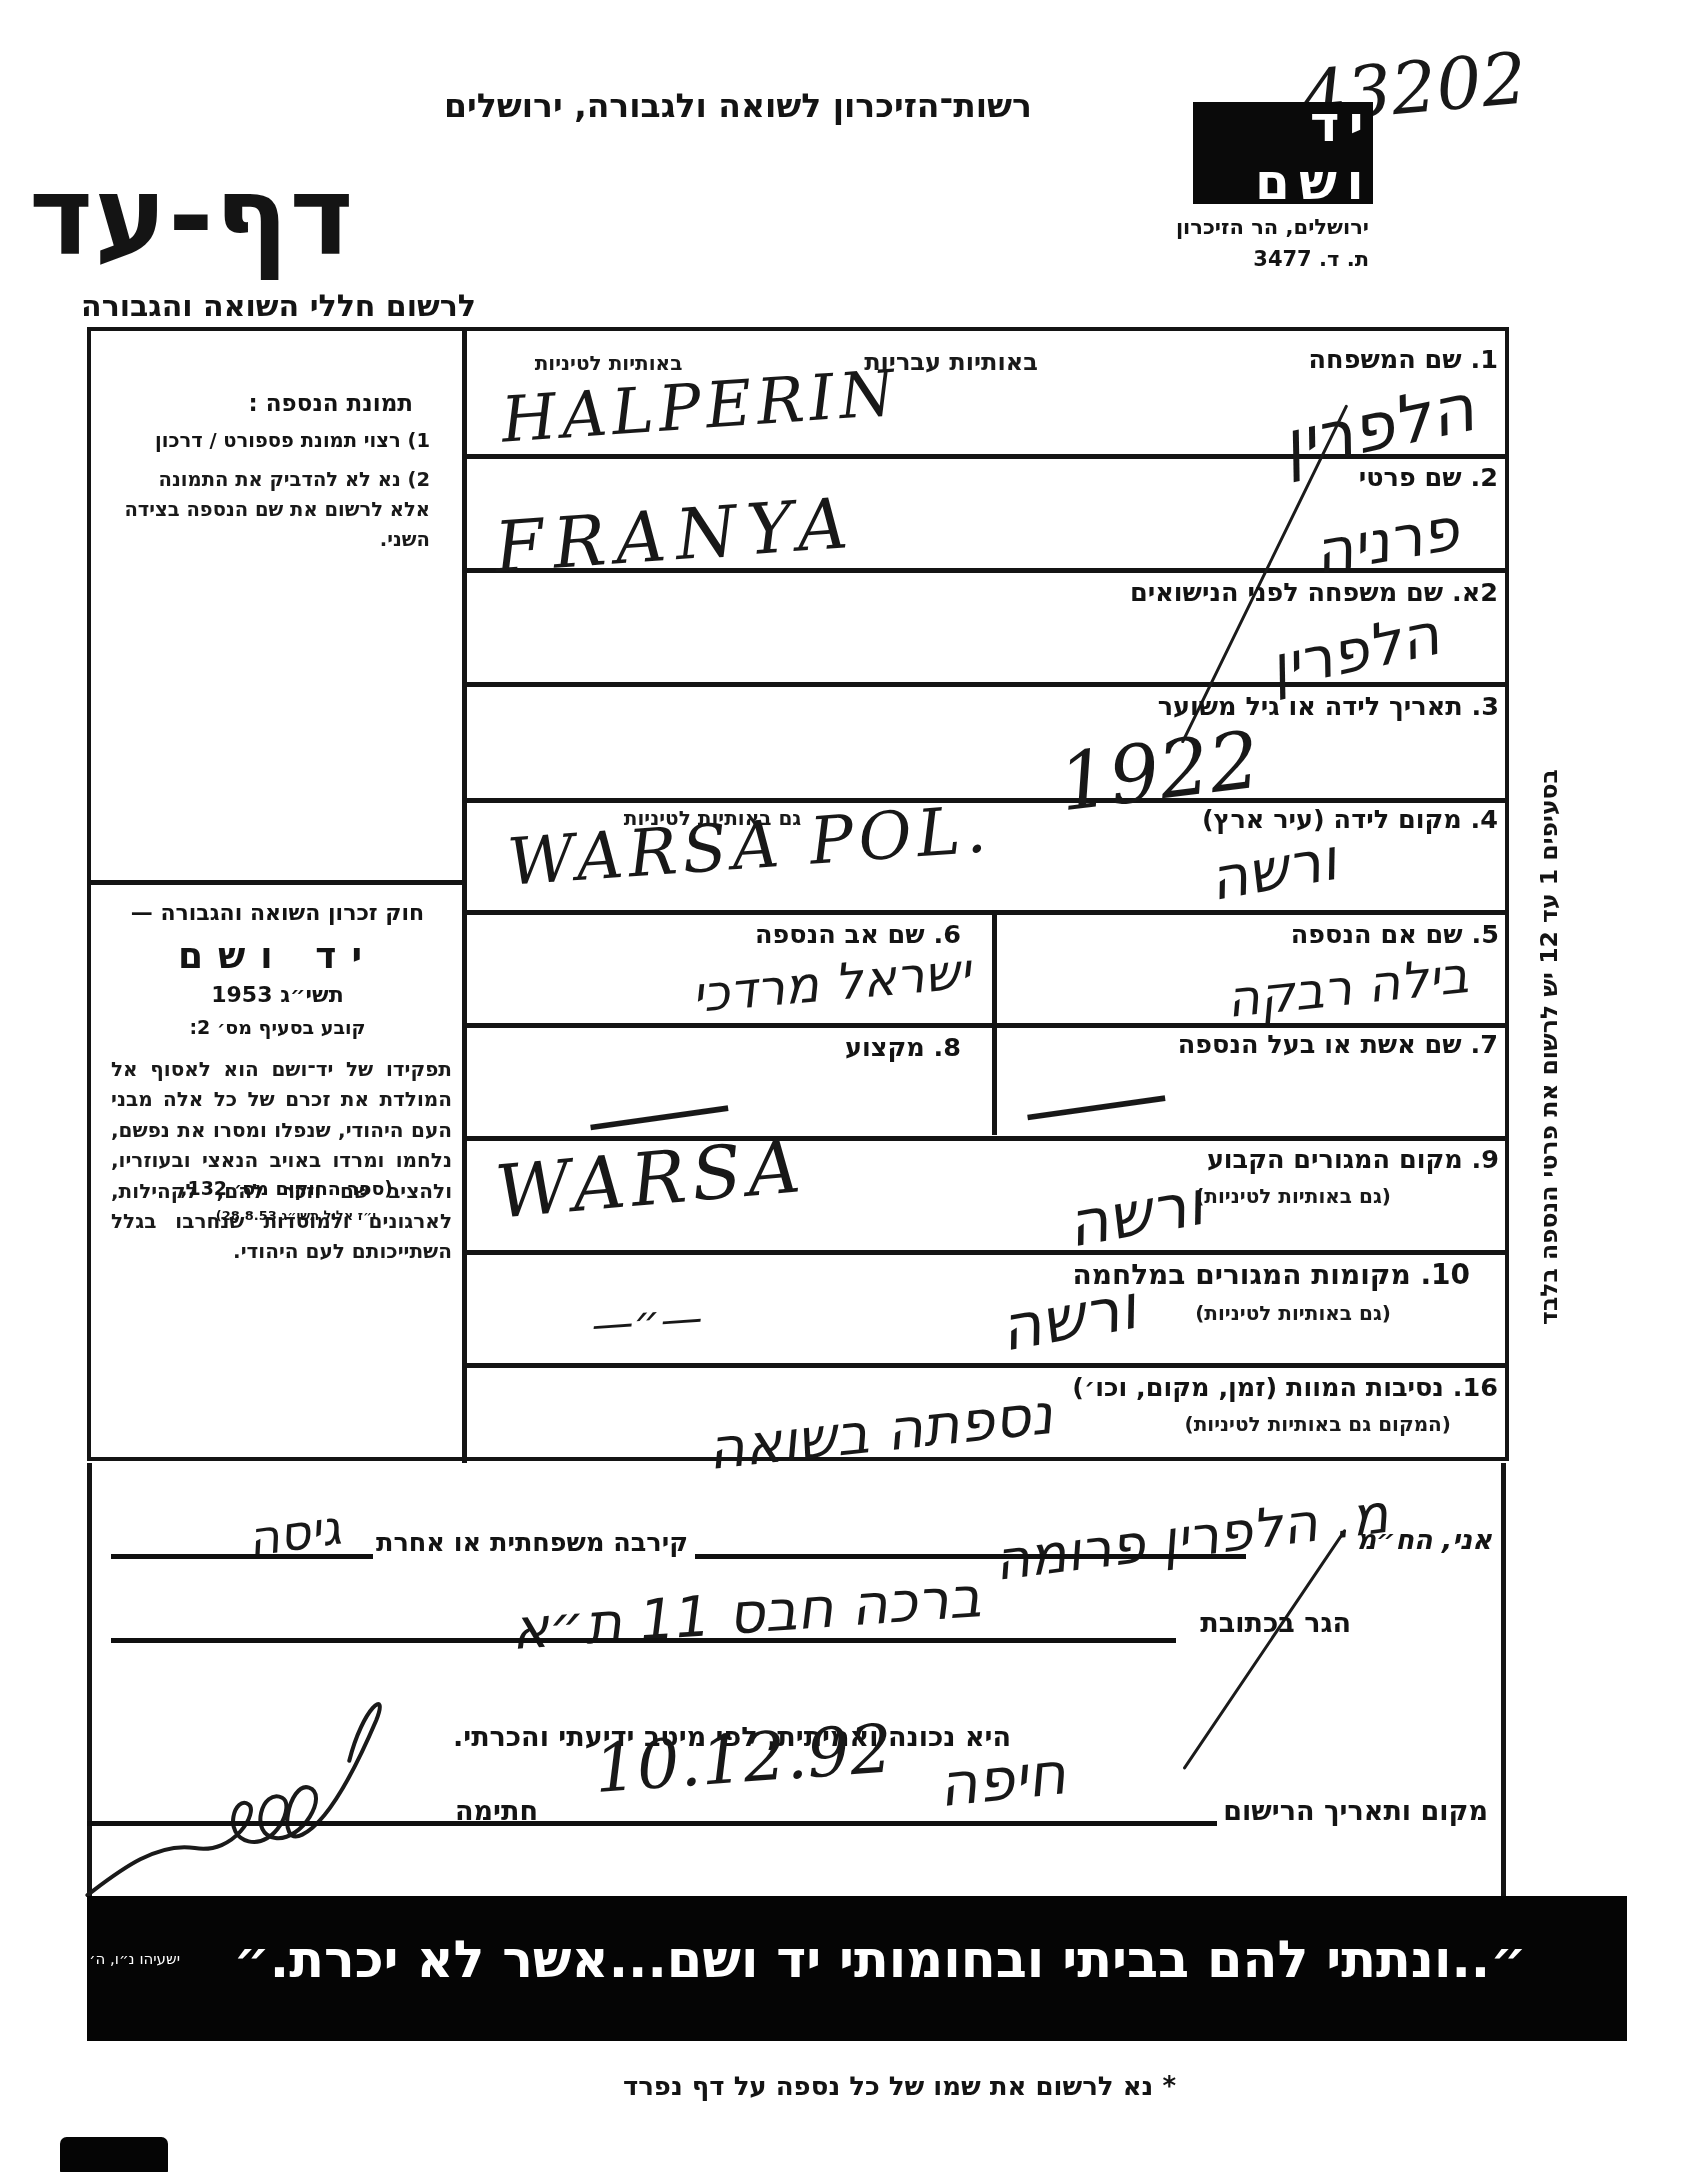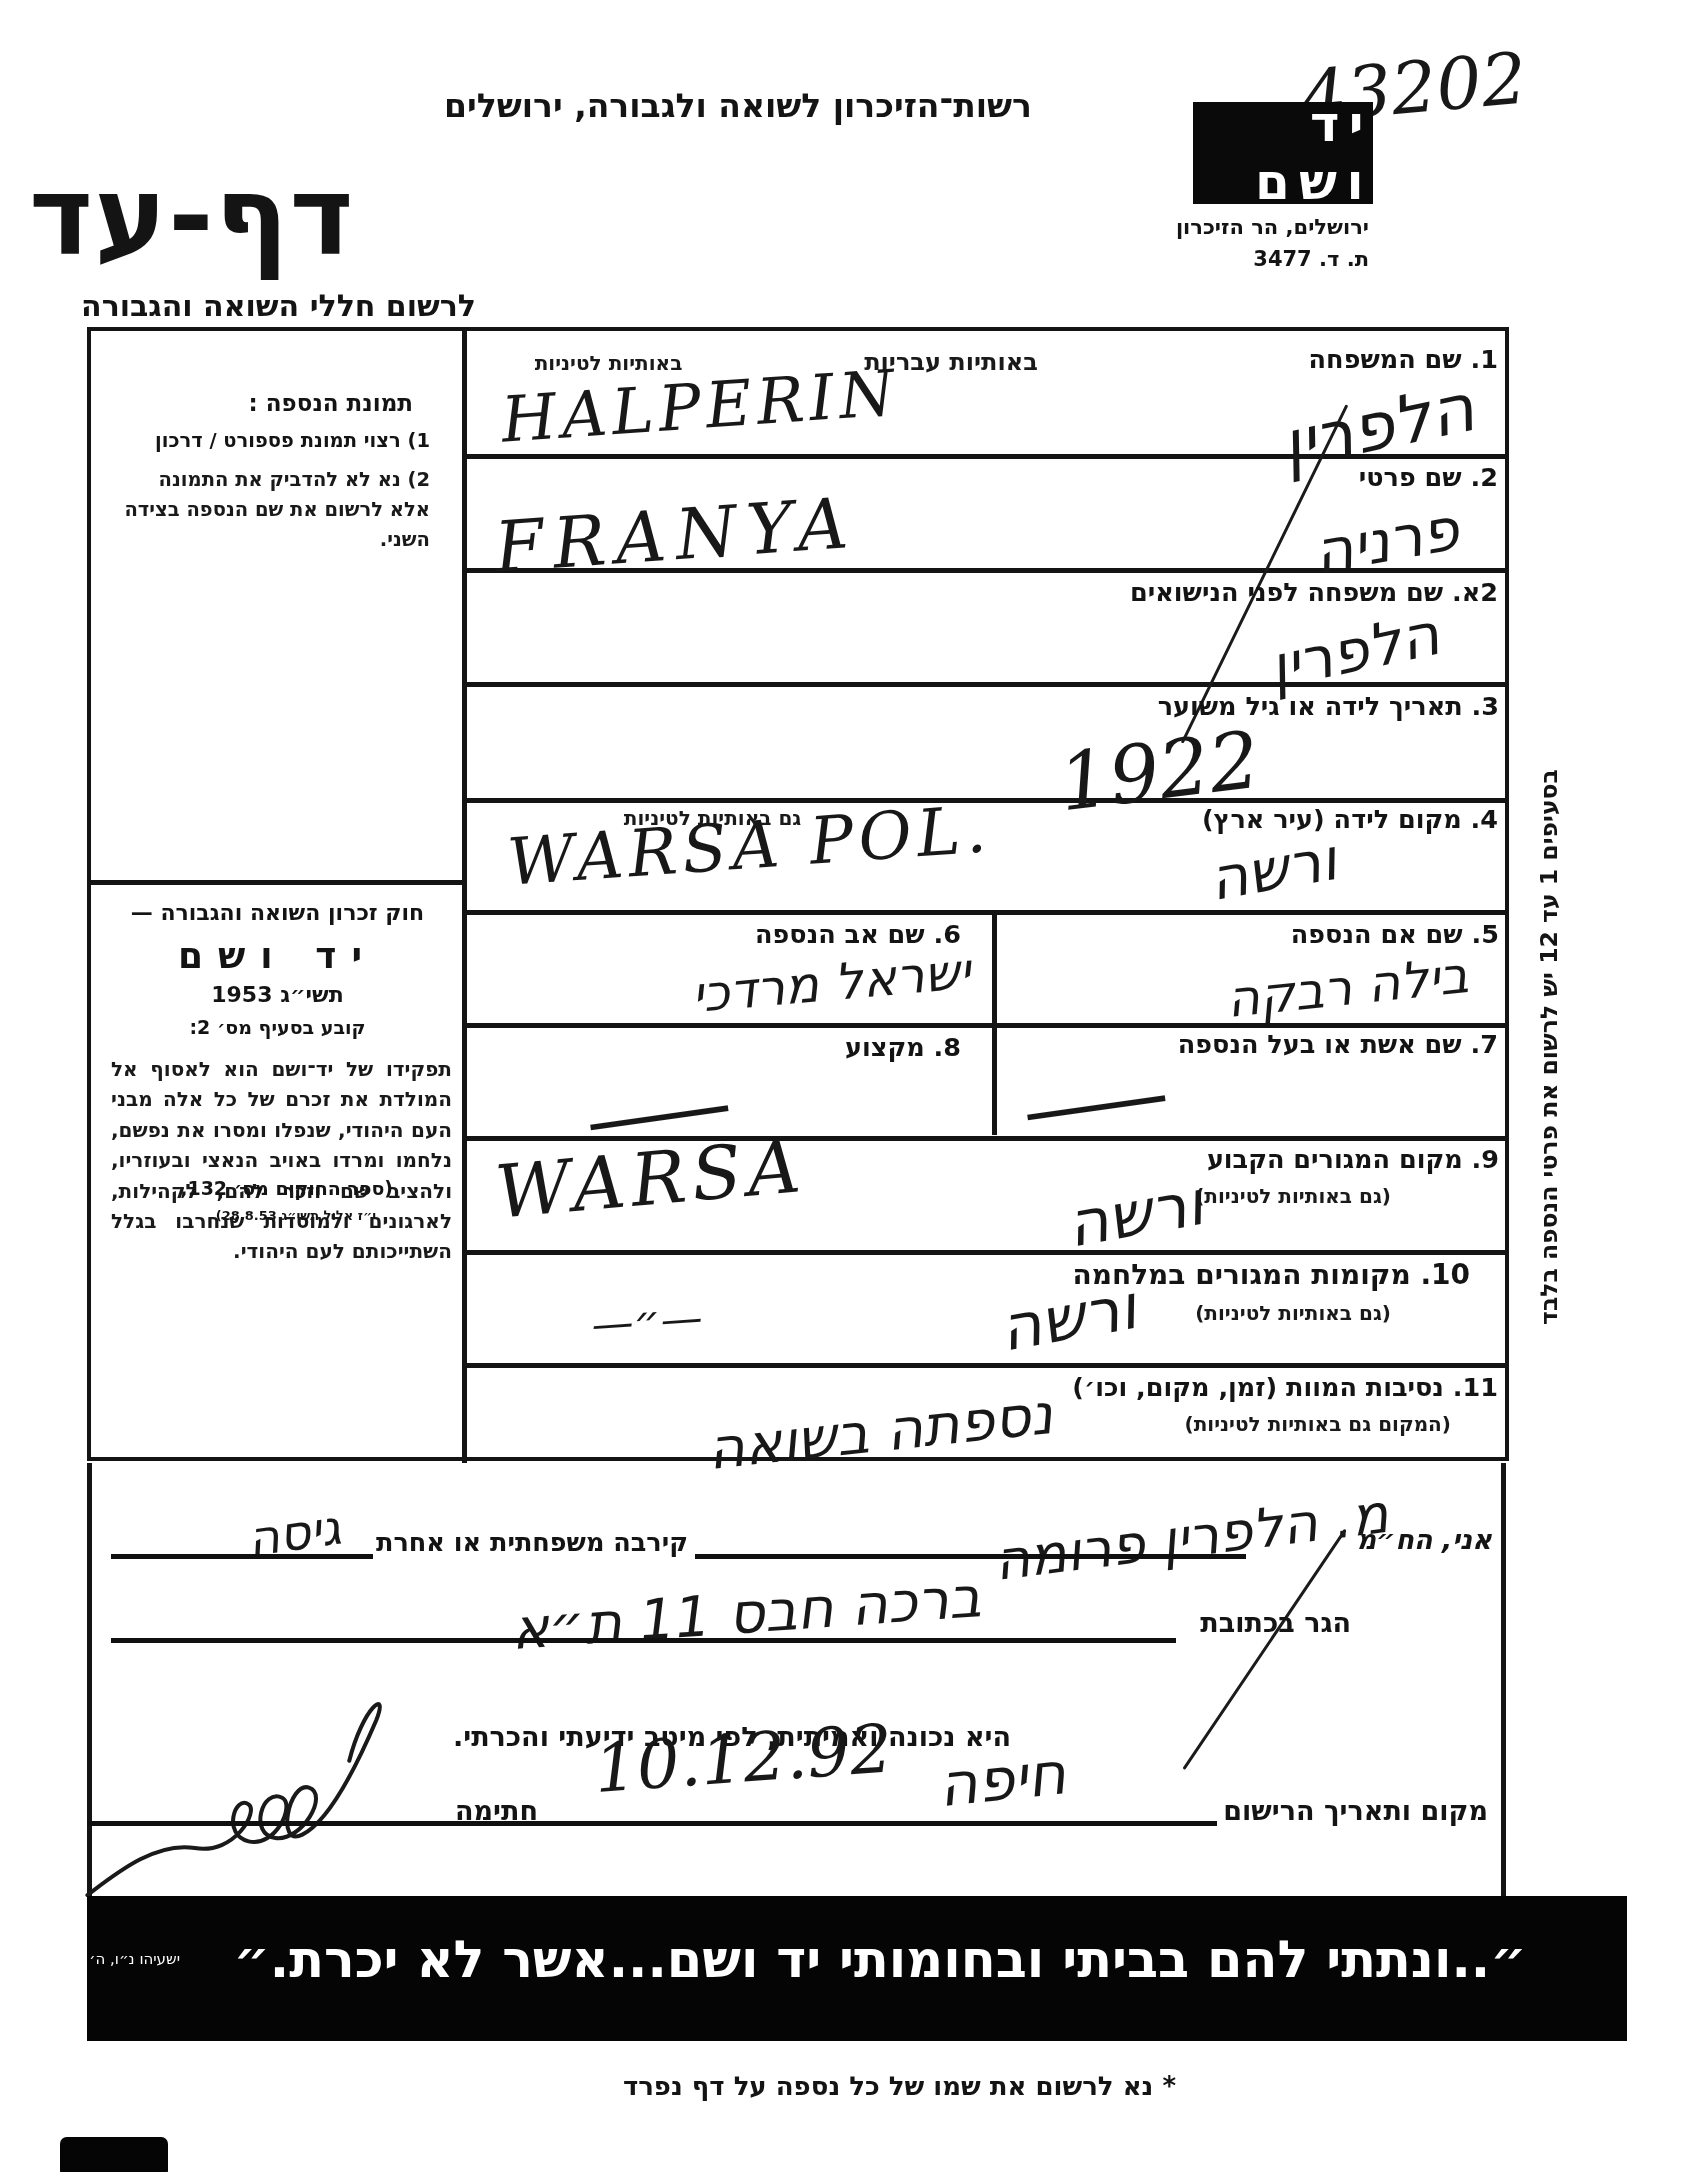--- a/index.html
+++ b/index.html
@@ -114,21 +114,21 @@
   <div class="lbl txt-r" style="left:1109px;top:1144px;width:390px;font-size:25.5px;">9. מקום המגורים הקבוע</div>
   <div class="cap txt-r" style="left:1089px;top:1184px;width:302px;font-size:20px;">(גם באותיות לטיניות)</div>
   <div class="hw txt-r" style="left:994px;top:1166px;width:202px;font-size:62px;transform:rotate(-10deg);">ורשה</div>
   <div class="hw-lat" style="left:492px;top:1150px;font-size:73px;transform:rotate(-5deg);">WARSA</div>
 
   <div class="lbl txt-r" style="left:1000px;top:1258px;width:470px;font-size:28px;">10. מקומות המגורים במלחמה</div>
   <div class="cap txt-r" style="left:1089px;top:1301px;width:302px;font-size:20px;">(גם באותיות לטיניות)</div>
   <div class="hw txt-r" style="left:914px;top:1270px;width:215px;font-size:62px;transform:rotate(-10deg);">ורשה</div>
   <div class="hw txt-c" style="left:551px;top:1290px;width:188px;font-size:42px;transform:rotate(-4deg);">—״—</div>
 
-  <div class="lbl txt-r" style="left:974px;top:1372px;width:524px;font-size:25.5px;">11. נסיבות המוות (זמן, מקום, וכו׳)</div>
+  <div class="lbl txt-r" style="left:974px;top:1372px;width:524px;font-size:25.5px;">16. נסיבות המוות (זמן, מקום, וכו׳)</div>
   <div class="cap txt-r" style="left:1102px;top:1412px;width:349px;font-size:20px;">(המקום גם באותיות לטיניות)</div>
   <div class="hw txt-r" style="left:511px;top:1381px;width:538px;font-size:56px;transform:rotate(-6deg);">נספתה בשואה</div>
 
   <div class="rule" style="left:87px;top:1463px;width:4.7px;height:433px;"></div>
   <div class="rule" style="left:1501px;top:1463px;width:4.7px;height:433px;"></div>
 
   <div class="lbl txt-r" style="left:1257px;top:1524px;width:235px;font-size:27px;font-style:italic;">אני, הח״מ</div>
   <div class="hw txt-r" style="left:954px;top:1482px;width:430px;font-size:54px;transform:rotate(-7deg);">מ. הלפרין פרומה</div>
   <div class="pen-stroke" style="left:1263px;top:1505px;height:289px;transform:rotate(34deg);"></div>
   <div class="uline" style="left:695px;top:1554px;width:551px;"></div>

